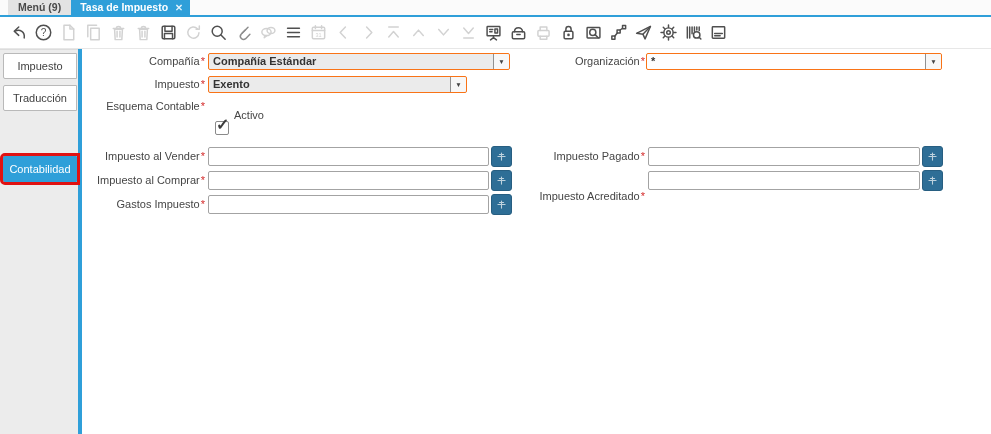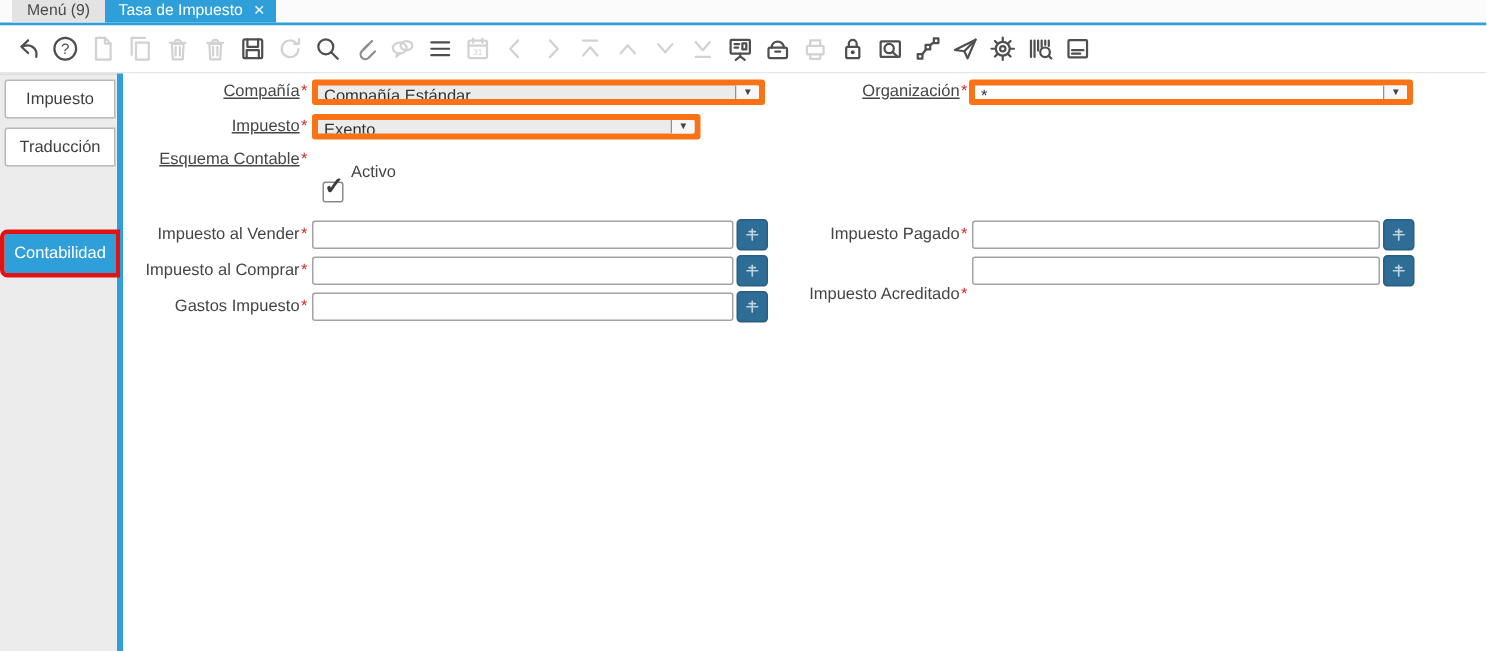--- a/index.html
+++ b/index.html
@@ -1,21 +1,21 @@
 <!DOCTYPE html>
 <html><head>
 <meta charset="utf-8">
 <style>
   html,body{margin:0;padding:0;background:#fff;}
   body{width:991px;height:434px;font-family:"Liberation Sans",sans-serif;overflow:hidden;}
   .app{position:relative;width:991px;height:434px;background:#fff;}
 
   
   .tabbar{position:absolute;top:0;left:0;right:0;height:15px;background:#fbfbfb;border-bottom:2px solid #2f9fd9;white-space:nowrap;}
-  .wtab{display:inline-block;height:15px;line-height:15px;font-size:10.5px;padding:0 10px;vertical-align:top;cursor:pointer;}
+  .wtab{display:inline-block;height:15px;line-height:15px;font-size:10.5px;padding:0 10px;vertical-align:top;cursor:pointer;font-weight:bold;}
   .wtab.menu{margin-left:8px;background:#e3e3e3;color:#4a4a4a;}
   .wtab.active{background:#2f9fd9;color:#fff;padding:0 7px 0 9px;}
   .wtab .close{display:inline-block;margin-left:7px;font-size:9.5px;color:#eaf6fd;}
 
   
   .toolbar{position:absolute;top:17px;left:0;right:0;height:31px;background:#fff;border-bottom:1px solid #e7e7e7;display:flex;align-items:center;padding-left:6px;}
   .tbtn{width:25px;height:24px;display:flex;align-items:center;justify-content:center;flex:0 0 auto;cursor:pointer;}
   .tbtn svg{width:19px;height:19px;}
   .tbtn svg *{stroke:currentColor;fill:none;stroke-width:1.25;stroke-linecap:round;stroke-linejoin:round;}
   .tbtn svg text{stroke:none;fill:currentColor;}
@@ -28,23 +28,23 @@
   .sidebar{position:absolute;top:49px;left:0;width:78px;bottom:0;background:#ececec;border-top:1px solid #dcdcdc;box-sizing:border-box;padding-top:3px;}
   .bluestrip{position:absolute;top:49px;left:78px;width:4px;bottom:0;background:#2f9fd9;}
   .stab{margin:0 1px 0 3px;background:#fff;border:1px solid #b9b9b9;border-radius:2px 0 0 2px;color:#3f3f3f;font-size:11px;text-align:center;padding:6px 2px;cursor:pointer;position:relative;z-index:2;}
   .stab.first{margin-bottom:6px;}
   .stab.selected{background:#2f9fd9;border-color:#2f9fd9;color:#fff;margin-top:45px;}
   .stab.highlighted{outline:3px solid #e01212;}
 
   
   .main{position:absolute;top:49px;left:82px;right:0;bottom:0;background:#fff;}
   .flabel{position:absolute;font-size:11px;line-height:13px;color:#454545;text-align:right;white-space:nowrap;}
-  .flabel .lk.u{text-decoration:underline;}
+  .flabel .lk.u{}
   .req{color:#d42a2a;margin-left:1px;}
-  .combo{position:absolute;height:17px;box-sizing:border-box;border:4px solid #f97316;border-radius:2px;background:#ebebeb;display:flex;font-size:11px;color:#333;}
+  .combo{position:absolute;height:17px;box-sizing:border-box;border:1px solid #f97316;border-radius:2px;background:#ebebeb;display:flex;font-size:11px;color:#333;font-weight:bold;}
   .combo.editable{background:#fefefe;}
   .cval{flex:1;padding:1px 4px;line-height:13px;overflow:hidden;white-space:nowrap;}
   .cbtn{width:15px;border-left:1px solid #919191;background:#f7f7f7;border-radius:0 2px 2px 0;display:flex;align-items:center;justify-content:center;font-size:6.5px;color:#444;cursor:pointer;}
   .acct{position:absolute;height:19px;box-sizing:border-box;border:1px solid #a3a3a3;border-radius:2px;background:#fff;font-size:11px;padding:0 4px;font-family:"Liberation Sans",sans-serif;color:#333;}
   .acctbtn{position:absolute;width:21px;height:21px;background:#2e6e96;border:1px solid #275e81;border-radius:3px;box-sizing:border-box;display:flex;align-items:center;justify-content:center;cursor:pointer;}
   .acctbtn svg{width:11px;height:11px;}
   .acctbtn svg *{stroke:#bfd2dd;stroke-width:1.6;stroke-linecap:round;fill:none;}
   .cb{position:absolute;width:14px;height:14px;box-sizing:border-box;border:1px solid #8a8a8a;border-radius:2px;background:#fff;cursor:pointer;}
   .cb .mark{position:absolute;left:0;top:-5px;font-size:16px;font-weight:bold;color:#3d3d3d;line-height:16px;}
   .cblabel{position:absolute;font-size:11px;color:#454545;line-height:13px;}

